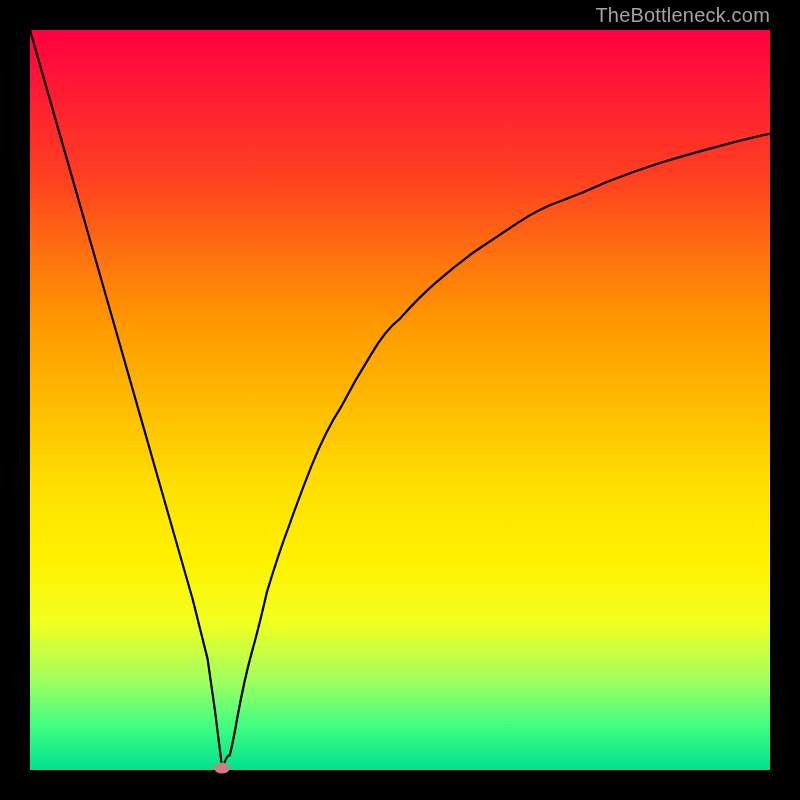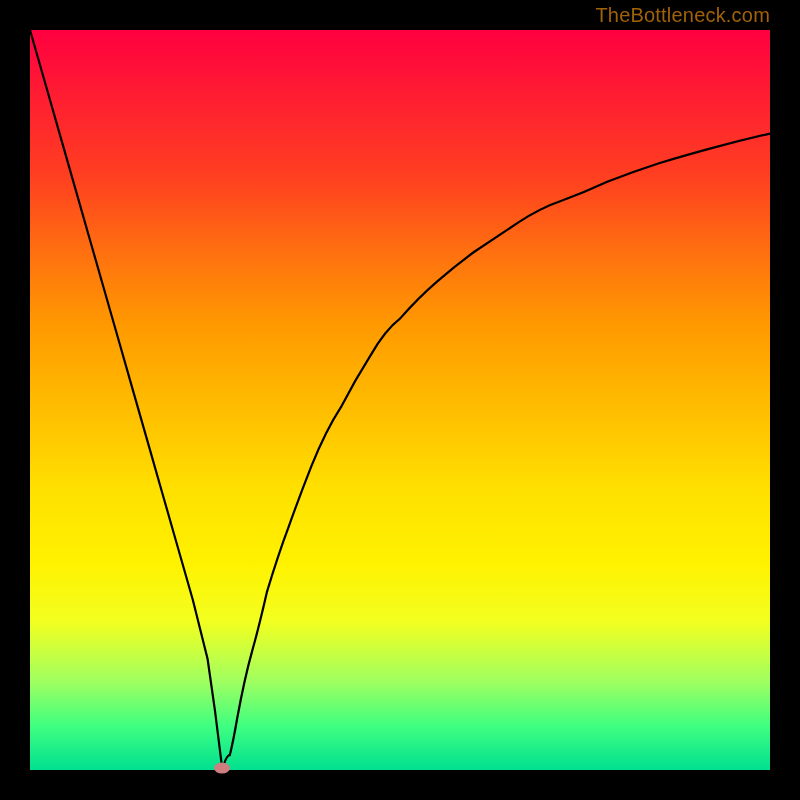--- a/index.html
+++ b/index.html
@@ -42,21 +42,21 @@
     position: absolute;
     left: 0;
     top: 0;
     width: 740px;
     height: 740px;
   }
   .watermark {
     position: absolute;
     top: 4px;
     right: 30px;
-    color: #a16207;
+    color: #a3a3a3;
     font-size: 20px;
     font-weight: 400;
     letter-spacing: 0.2px;
   }
   .marker {
     position: absolute;
     width: 16px;
     height: 11px;
     background: #cd7f7f;
     border-radius: 50%;

